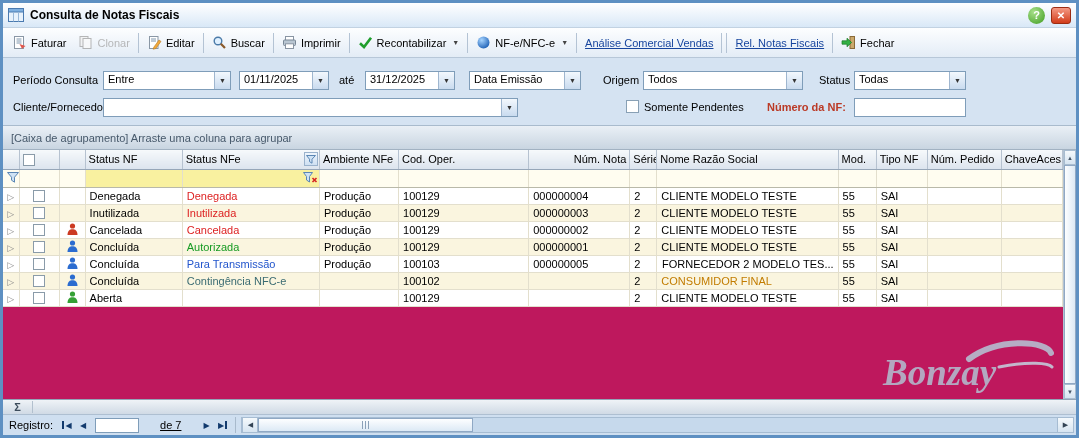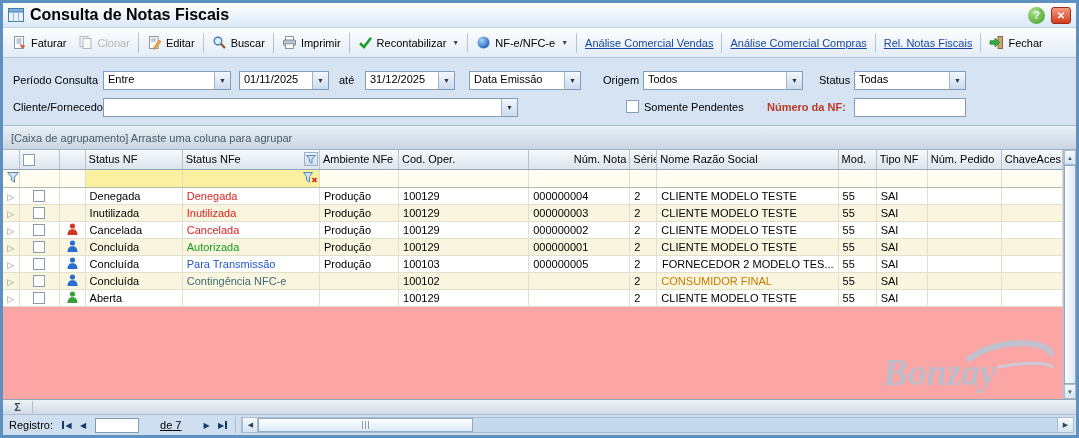--- a/index.html
+++ b/index.html
@@ -5,21 +5,21 @@
   * { margin:0; padding:0; box-sizing:border-box; }
   html,body { background:#eef2f6; }
   body { font-family:"Liberation Sans", sans-serif; font-size:11px; color:#000; }
 
   .window { position:relative; width:1079px; height:438px; border:3px solid #5e90c2; background:#d5e3f2; overflow:hidden; }
 
   
   .titlebar { position:absolute; top:0; left:0; right:0; height:25px;
     background:linear-gradient(#ffffff,#d9e8f7); border-bottom:1px solid #c2d2e2;
     display:flex; align-items:center; padding:0 5px; }
-  .titlebar .title { font-weight:bold; font-size:16px; margin-left:6px; }
+  .titlebar .title { font-weight:bold; font-size:12px; margin-left:6px; }
   .tb-spacer { flex:1; }
   .help-btn { width:17px; height:17px; border-radius:50%; margin-right:6px;
     background:radial-gradient(circle at 35% 30%, #a8e08a, #3f9c1f);
     color:#fff; font-weight:bold; font-size:11px; display:flex; align-items:center; justify-content:center; cursor:default; }
   .close-btn { width:20px; height:17px; border-radius:3px; border:1px solid #9c2c12;
     background:linear-gradient(#f49a84,#d23c1a); color:#fff; font-weight:bold; font-size:10px;
     display:flex; align-items:center; justify-content:center; cursor:default; }
 
   
   .toolbar { position:absolute; top:25px; left:0; right:0; height:30px;
@@ -36,21 +36,21 @@
   .filterpane { position:absolute; top:56px; left:0; right:0; height:66px; background:#d5e3f2; }
   .f-label { position:absolute; white-space:nowrap; }
   .combo { position:absolute; height:19px; background:#fff; border:1px solid #7f9db9; display:flex; align-items:stretch; }
   .combo .txt { flex:1; padding:1px 4px 0 4px; overflow:hidden; white-space:nowrap; }
   .combo .btn { width:16px; flex:none; background:linear-gradient(#f3f8fd,#c9dbef); border-left:1px solid #9fb6cf;
     display:flex; align-items:center; justify-content:center; font-size:7px; color:#333; cursor:default; }
   .textfield { position:absolute; height:19px; background:#fff; border:1px solid #7f9db9; font:11px "Liberation Sans",sans-serif; padding:0 4px; }
   .chk { position:absolute; width:13px; height:13px; background:#fff; border:1px solid #88a0b5; }
 
   
-  .gridarea { position:absolute; top:122px; left:0; right:0; bottom:36px; background:#fca5a5; border-top:1px solid #a9bbcd; overflow:hidden; }
+  .gridarea { position:absolute; top:122px; left:0; right:0; bottom:36px; background:#be185d; border-top:1px solid #a9bbcd; overflow:hidden; }
   .grouppanel { height:24px; background:linear-gradient(#eaf0f6,#c9d5e1); border-bottom:1px solid #a2b2c2;
     color:#46586a; display:flex; align-items:center; padding:0 8px; }
 
   table.grid { border-collapse:collapse; table-layout:fixed; width:1060px; }
   table.grid th { height:19px; background:linear-gradient(#f6f9fb,#dce4ee); border-right:1px solid #b6c2d0; border-bottom:1px solid #96a6b8;
     font-weight:normal; text-align:left; padding:0 3px; white-space:nowrap; overflow:hidden; position:relative; cursor:default; }
   table.grid th.th-right { text-align:right; }
   .hdr-filter-btn { position:absolute; right:1px; top:2px; width:14px; height:14px; border:1px solid #9ab2cc;
     background:linear-gradient(#eef5fc,#cfe0f2); display:flex; align-items:center; justify-content:center; }
   table.grid td { height:17px; padding:0 4px; border-right:1px solid #e3dfcd; border-bottom:1px solid #e3dfcd;
@@ -197,21 +197,20 @@
             </defs>
             <circle cx="7.5" cy="7.5" r="6" fill="url(#gb)"></circle>
           </svg>
         </span>
       <span>NF-e/NFC-e</span>
       <span class="caret">▼</span>
     </span>
     <span class="tsep"></span>
     <span class="tlink">Análise Comercial Vendas</span>
     <span class="tsep"></span>
-    <span class="tlink">Análise Comercial Compras</span>
     <span class="tsep"></span>
     <span class="tlink">Rel. Notas Fiscais</span>
     <span class="tsep"></span>
     <span class="tbtn">
       <span class="ticon">
           <svg width="15" height="15">
             <rect x="9" y="1.5" width="4.5" height="12" fill="#cba96c" stroke="#8a6a38"></rect>
             <path d="M1 5.8 H6 V3.2 L10.6 7.5 L6 11.8 V9.2 H1 Z" fill="#33b043" stroke="#1a7a26" stroke-width="0.7"></path>
           </svg>
         </span>

